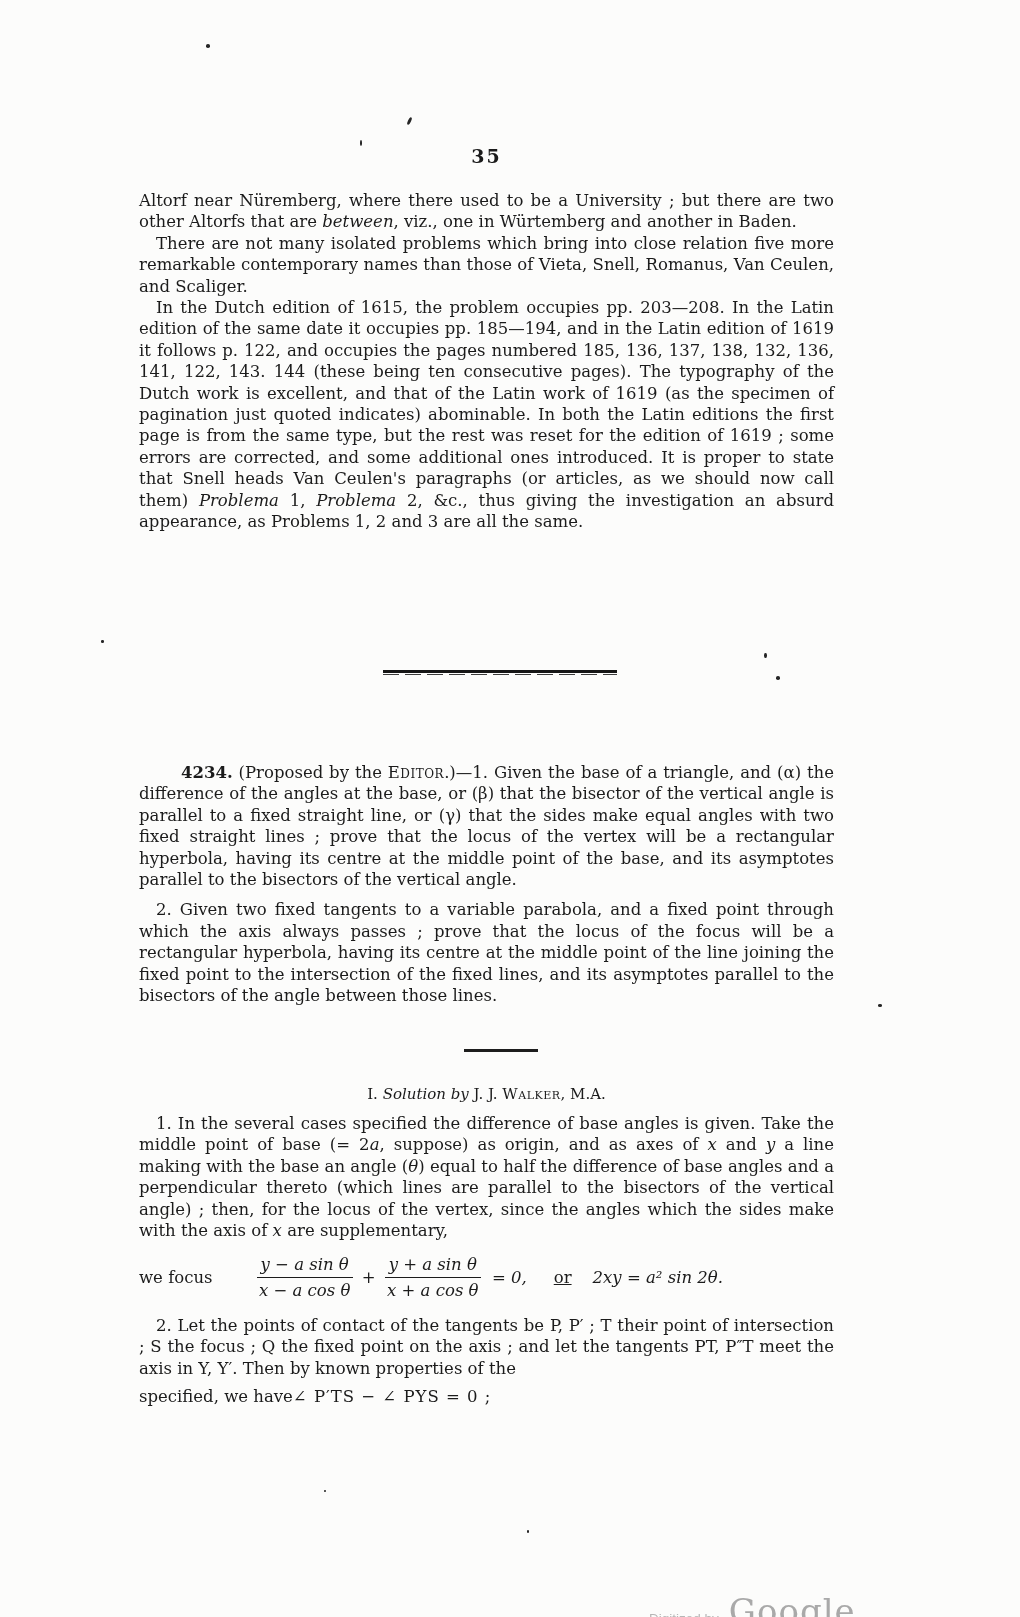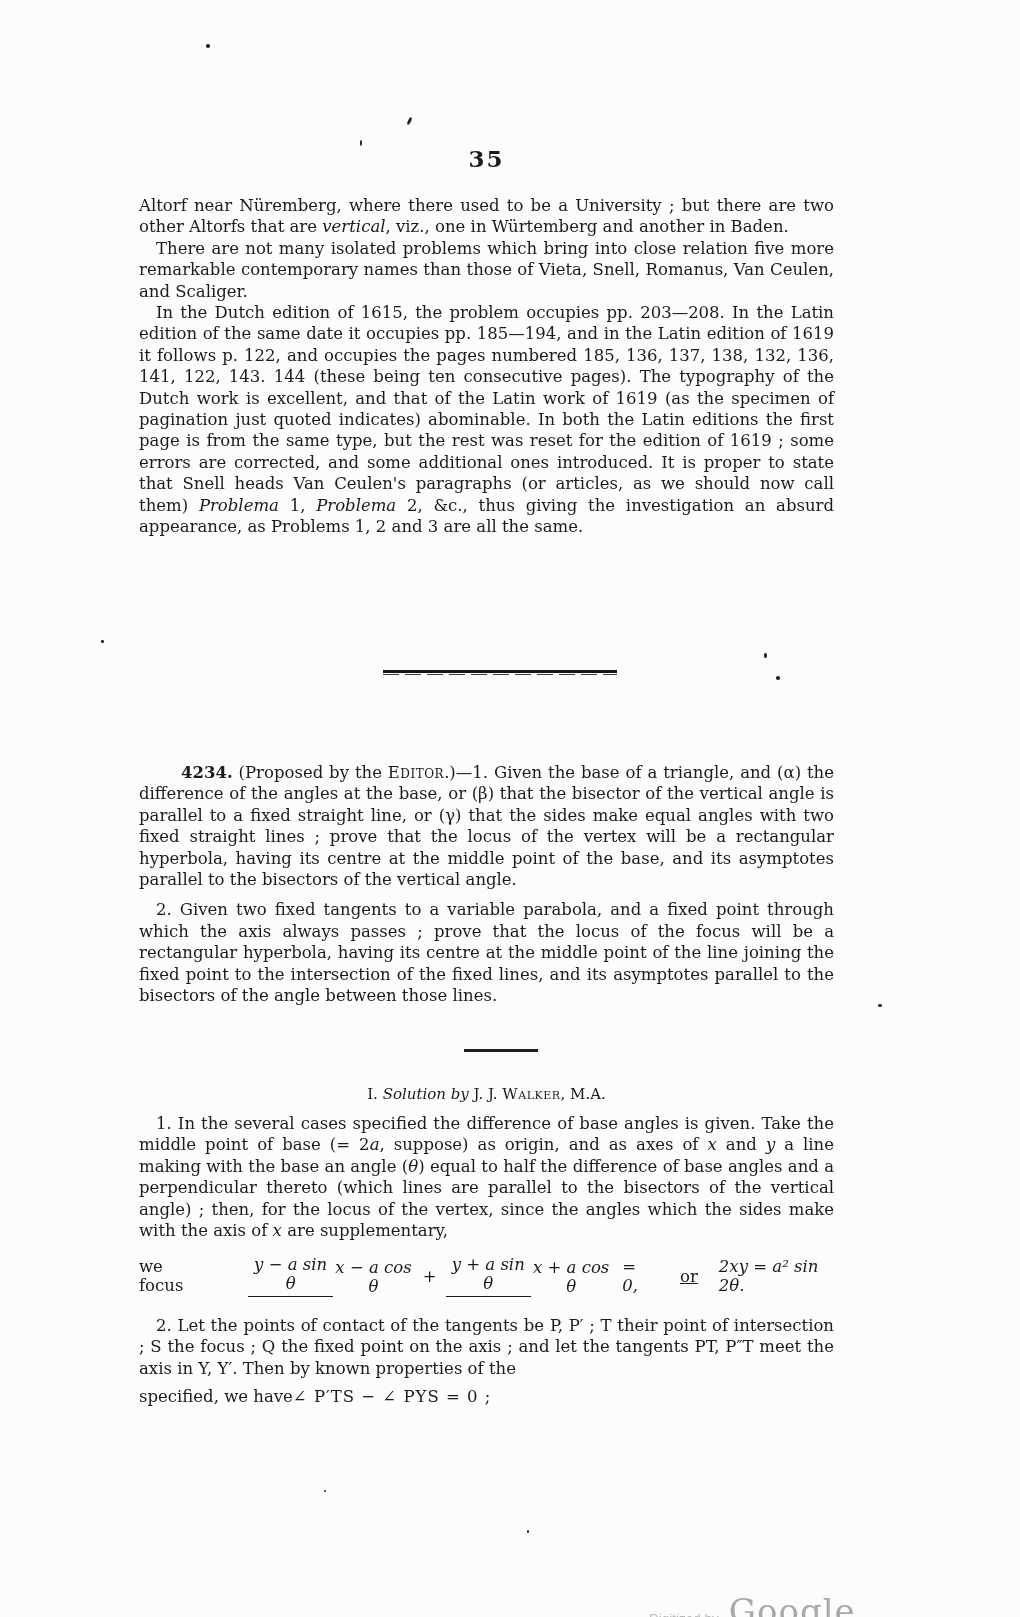--- a/index.html
+++ b/index.html
@@ -7,21 +7,21 @@
     position:relative;
     width:1020px;height:1617px;
     background:#fcfcfb;
     overflow:hidden;
     font-family:"DejaVu Serif", serif;
     color:#1b1b1b;
   }
   .sec{position:absolute;left:139px;width:695px;}
   .pagenum{
     text-align:center;
-    font-size:23px;font-weight:700;letter-spacing:2px;
+    font-size:19px;font-weight:700;letter-spacing:2px;
     margin-bottom:23px;
   }
   .para{
     font-size:16.5px;line-height:21.4px;
     text-align:justify;
     text-indent:17px;
     margin:0;
   }
   .para.noindent{text-indent:0;}
   .para.indent-lg{text-indent:42px;}
@@ -41,21 +41,21 @@
     background:repeating-linear-gradient(90deg,#3c3c3c 0 16px,transparent 16px 22px);
   }
   .short-rule{position:absolute;left:464px;top:1049px;width:74px;height:3px;background:#1d1d1d;}
   
   .formula-row{
     display:flex;align-items:center;
     margin-top:14px;
     font-size:16.5px;
   }
   .formula-row .lead{font-style:normal;margin-right:44px;}
-  .frac{display:inline-flex;flex-direction:row;text-align:center;font-style:italic;}
+  .frac{display:inline-flex;flex-direction:column;text-align:center;font-style:italic;}
   .frac .num{display:block;border-bottom:1.5px solid #1b1b1b;padding:0 4px 3px;}
   .frac .den{display:block;padding-top:3px;}
   .formula-row .op{margin:0 9px;font-style:normal;}
   .formula-row .eq{margin-left:11px;font-style:italic;}
   .formula-row .or-word{margin-left:27px;text-decoration:underline;}
   .formula-row .rhs{margin-left:21px;font-style:italic;}
   .formula-line{
     margin-top:7px;
     font-size:16.5px;line-height:21.4px;
     display:flex;align-items:baseline;
@@ -68,21 +68,21 @@
   
   .speck{position:absolute;background:#262626;border-radius:45%;}
 </style>
 </head>
 <body>
 
 <div class="page">
 
   <div class="sec" style="top:145px">
     <div class="pagenum">35</div>
-    <p class="para noindent"><span>Altorf near Nüremberg, where there used to be a University ; but there are two other Altorfs that are </span><span class="it">vertical</span><span>, viz., one in Würtemberg and another in Baden.</span></p>
+    <p class="para noindent"><span>Altorf near Nüremberg, where there used to be a University ; but there are two other Altorfs that are </span><span class="it">between</span><span>, viz., one in Würtemberg and another in Baden.</span></p>
     <p class="para"><span>There are not many isolated problems which bring into close relation five more remarkable contemporary names than those of Vieta, Snell, Romanus, Van Ceulen, and Scaliger.</span></p>
     <p class="para"><span>In the Dutch edition of 1615, the problem occupies pp. 203—208.  In the Latin edition of the same date it occupies pp. 185—194, and in the Latin edition of 1619 it follows p. 122, and occupies the pages numbered 185, 136, 137, 138, 132, 136, 141, 122, 143. 144 (these being ten consecutive pages).  The typography of the Dutch work is excellent, and that of the Latin work of 1619 (as the specimen of pagination just quoted indicates) abominable.  In both the Latin editions the first page is from the same type, but the rest was reset for the edition of 1619 ; some errors are corrected, and some additional ones introduced.  It is proper to state that Snell heads Van Ceulen's paragraphs (or articles, as we should now call them) </span><span class="it">Problema</span><span> 1, </span><span class="it">Problema</span><span> 2, &amp;c., thus giving the investigation an absurd appearance, as Problems 1, 2 and 3 are all the same.</span></p>
   </div>
 
   <div class="divider"></div>
 
   <div class="sec" style="top:762px">
     <p class="para indent-lg"><span class="bd">4234.</span><span>  (Proposed by the </span><span class="sc">Editor</span><span>.)—1.  Given the base of a triangle, and (α) the difference of the angles at the base, or (β) that the bisector of the vertical angle is parallel to a fixed straight line, or (γ) that the sides make equal angles with two fixed straight lines ; prove that the locus of the vertex will be a rectangular hyperbola, having its centre at the middle point of the base, and its asymptotes parallel to the bisectors of the vertical angle.</span></p>
     <p class="para gap-top"><span>2. Given two fixed tangents to a variable parabola, and a fixed point through which the axis always passes ; prove that the locus of the focus will be a rectangular hyperbola, having its centre at the middle point of the line joining the fixed point to the intersection of the fixed lines, and its asymptotes parallel to the bisectors of the angle between those lines.</span></p>
   </div>

